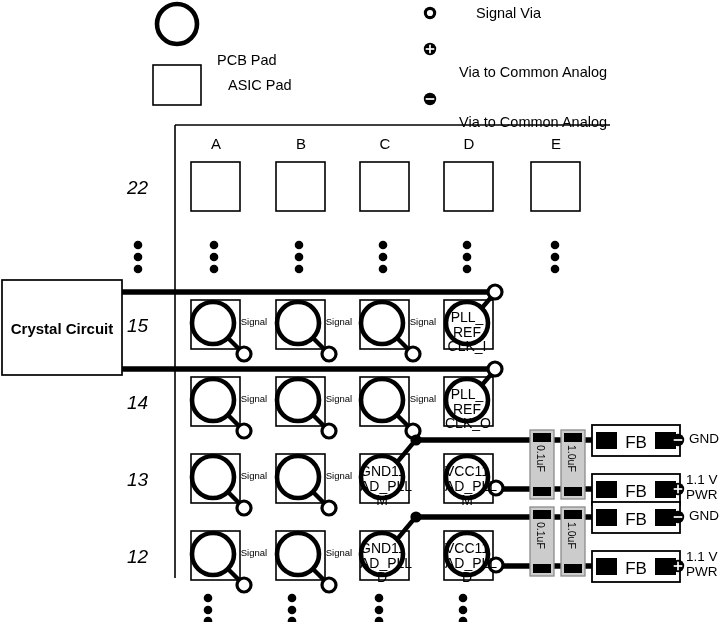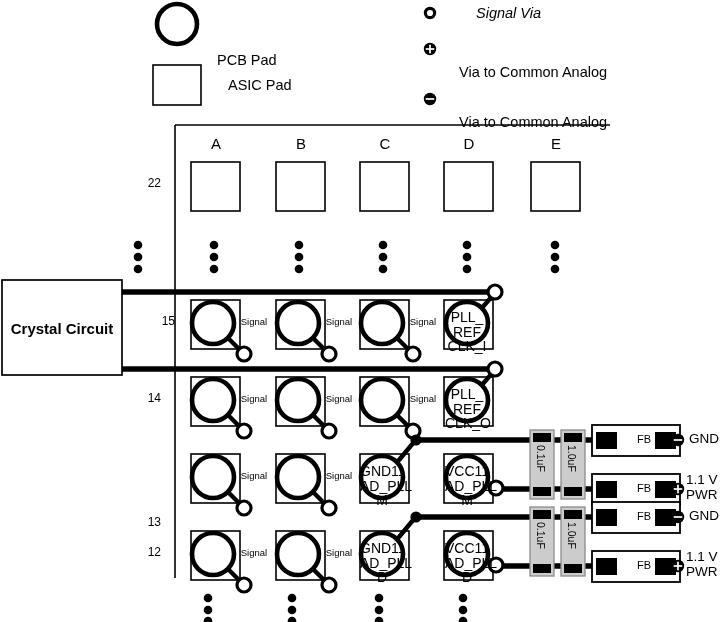--- a/index.html
+++ b/index.html
@@ -37,23 +37,24 @@
   }
   .legend-label.two-line {
     line-height: 1.18;
   }
   .col-head {
     font-size: 15px;
     text-align: center;
     width: 50px;
   }
   .row-num {
-    font-size: 12px;
-    text-align: right;
+    font-size: 19px;
+    text-align: left;
     width: 34px;
+    font-style: italic;
   }
   .crystal-label {
     font-size: 15px;
     font-weight: bold;
     text-align: center;
     width: 120px;
   }
   .local-dec {
     font-size: 14.5px;
     text-align: center;
@@ -72,22 +73,22 @@
     margin-left: 41px;
   }
   .cap-text {
     position: absolute;
     font-size: 10.5px;
     color: #000;
     transform-origin: 0 0;
     white-space: nowrap;
   }
   .fb-text {
-    font-size: 11px;
-    text-align: right;
+    font-size: 17px;
+    text-align: center;
     width: 30px;
   }
   .net-text {
     font-size: 13.5px;
     line-height: 1.1;
   }
 </style>
 </head>
 <body>
 
@@ -345,38 +346,38 @@
         <circle cx="379" cy="610" r="4.3"></circle>
         <circle cx="379" cy="621" r="4.3"></circle>
       <circle cx="463" cy="598" r="4.3"></circle>
         <circle cx="463" cy="610" r="4.3"></circle>
         <circle cx="463" cy="621" r="4.3"></circle>
     </g>
   </svg>
 
   <div class="txt legend-label" style="left:217px; top:16px;margin-top:36px;">PCB Pad</div>
   <div class="txt legend-label" style="left:228px; top:77px;">ASIC Pad</div>
-  <div class="txt legend-label" style="left:476px; top:5px;font-style:italic;">Signal Via</div>
+  <div class="txt legend-label" style="left:476px; top:5px;">Signal Via</div>
   <div class="txt legend-label two-line" style="left:459px; top:30px; width:236px;">
     <div>Via to Common Analog</div>
   </div>
   <div class="txt legend-label two-line" style="left:459px; top:80px; width:236px;">
     <div>Via to Common Analog</div>
   </div>
 
   <div class="txt col-head" style="left:191px; top:136px;">A</div>
   <div class="txt col-head" style="left:276px; top:136px;">B</div>
   <div class="txt col-head" style="left:360px; top:136px;">C</div>
   <div class="txt col-head" style="left:444px; top:136px;">D</div>
   <div class="txt col-head" style="left:531px; top:136px;">E</div>
 
   <div class="txt row-num" style="left:127px; top:177px;">22</div>
-  <div class="txt row-num" style="left:141px; top:315px;">15</div>
+  <div class="txt row-num" style="left:127px; top:315px;">15</div>
   <div class="txt row-num" style="left:127px; top:392px;">14</div>
-  <div class="txt row-num" style="left:127px; top:469px;margin-top:47px;">13</div>
+  <div class="txt row-num" style="left:127px; top:469px;">13</div>
   <div class="txt row-num" style="left:127px; top:546px;">12</div>
 
   <div class="txt crystal-label" style="left:2px; top:321px;">Crystal Circuit</div>
 
 
   <div class="txt pad-text signal" style="left:191px; top:317px;">Signal</div>
   <div class="txt pad-text signal" style="left:276px; top:317px;">Signal</div>
   <div class="txt pad-text signal" style="left:360px; top:317px;">Signal</div>
   <div class="txt pad-text" style="left:445px; top:310px; white-space:pre-line;">PLL_
 REF

